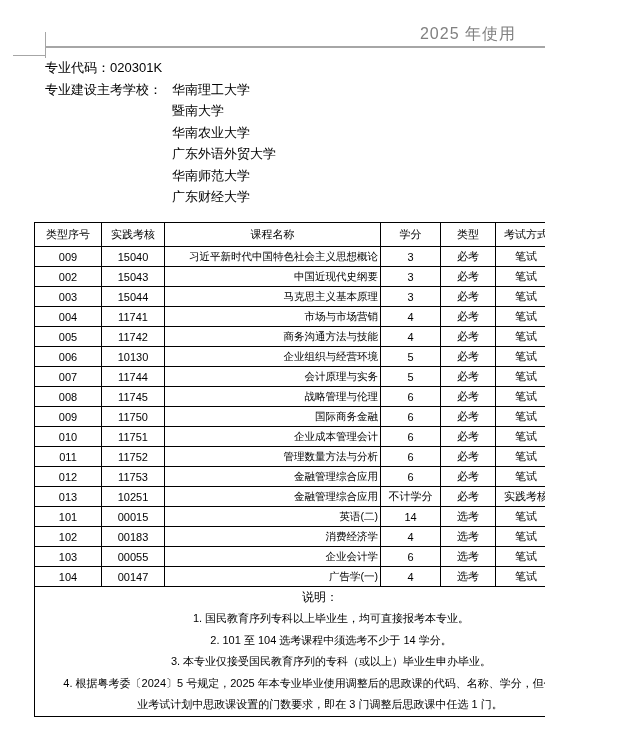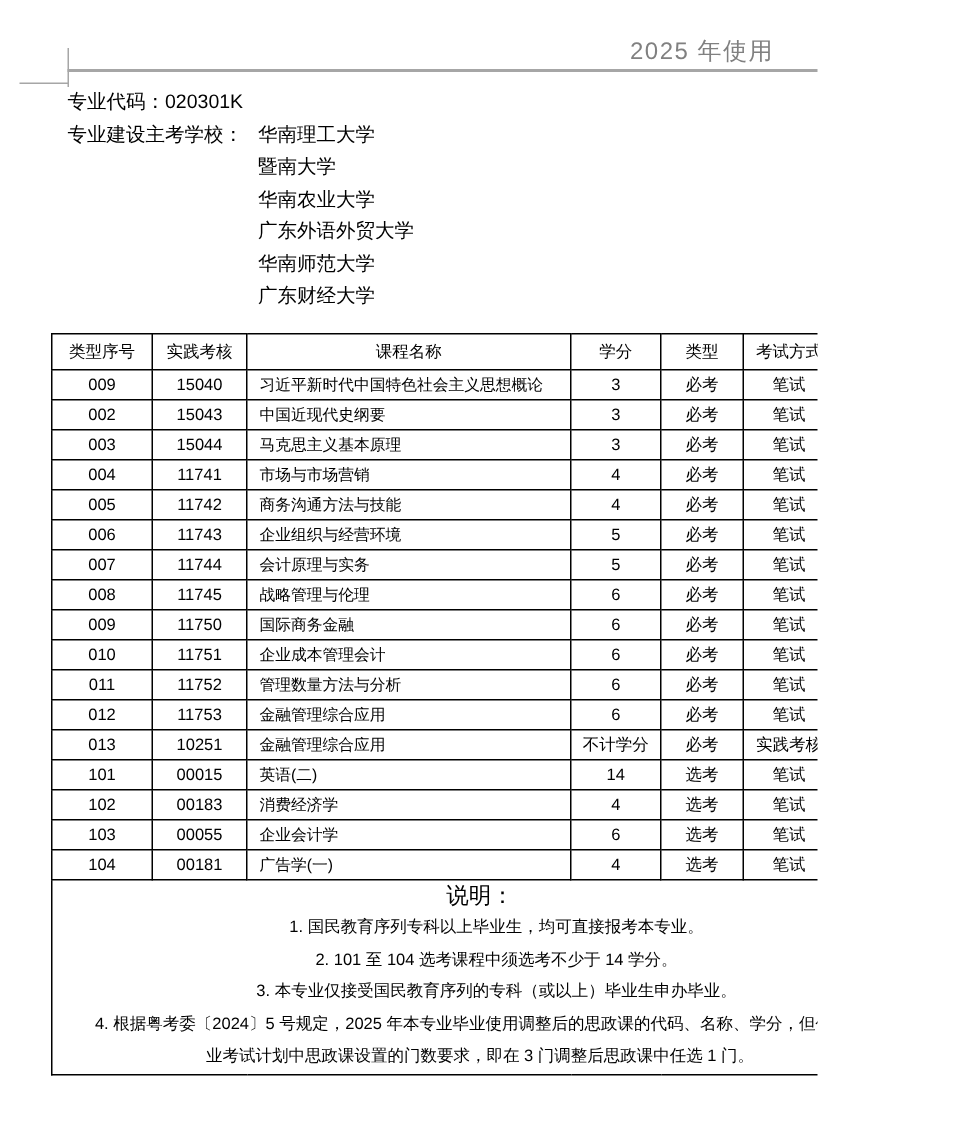--- a/index.html
+++ b/index.html
@@ -41,29 +41,29 @@
   }
   .course-table th, .course-table td {
     border:1px solid #000000;
     text-align:center;
     padding:0 2px;
     font-weight:normal;
     overflow:hidden;
   }
   .course-table th { height:24px; }
   .course-table td { height:20px; }
-  td.col-name { text-align:left; padding-left:8px; font-size:10.5px; white-space:nowrap; }
+  td.col-name { text-align:right; padding-left:8px; font-size:10.5px; white-space:nowrap; }
   td.col-remark { font-size:11px; }
   
   .notes-cell {
     text-align:left; vertical-align:top;
     padding:5px 8px 0 6px;
     height:205px;
   }
-  .notes-title { font-size:15px; line-height:21px; }
+  .notes-title { font-size:12px; line-height:21px; }
   .note-item   { font-size:11px; line-height:21.5px; text-indent:2em; }
 </style>
 </head>
 <body>
 
 <div class="page">
 
   <div class="usage-note">2025 年使用</div>
   <div class="rule-main"></div>
   <div class="mark-left-v"></div>
@@ -147,21 +147,21 @@
         <tr>
           <td class="col-seq">005</td>
           <td class="col-code">11742</td>
           <td class="col-name">商务沟通方法与技能</td>
           <td class="col-credits">4</td>
           <td class="col-type">必考</td>
           <td class="col-exam">笔试</td>
         </tr>
         <tr>
           <td class="col-seq">006</td>
-          <td class="col-code">11743</td>
+          <td class="col-code">10130</td>
           <td class="col-name">企业组织与经营环境</td>
           <td class="col-credits">5</td>
           <td class="col-type">必考</td>
           <td class="col-exam">笔试</td>
         </tr>
         <tr>
           <td class="col-seq">007</td>
           <td class="col-code">11744</td>
           <td class="col-name">会计原理与实务</td>
           <td class="col-credits">5</td>
@@ -235,21 +235,21 @@
         <tr>
           <td class="col-seq">103</td>
           <td class="col-code">00055</td>
           <td class="col-name">企业会计学</td>
           <td class="col-credits">6</td>
           <td class="col-type">选考</td>
           <td class="col-exam">笔试</td>
         </tr>
         <tr>
           <td class="col-seq">104</td>
-          <td class="col-code">00181</td>
+          <td class="col-code">00147</td>
           <td class="col-name">广告学(一)</td>
           <td class="col-credits">4</td>
           <td class="col-type">选考</td>
           <td class="col-exam">笔试</td>
         </tr>
       </tbody>
     <tbody>
       <tr>
         <td class="notes-cell" colspan="7">
           <div class="notes-title">说明：</div>

